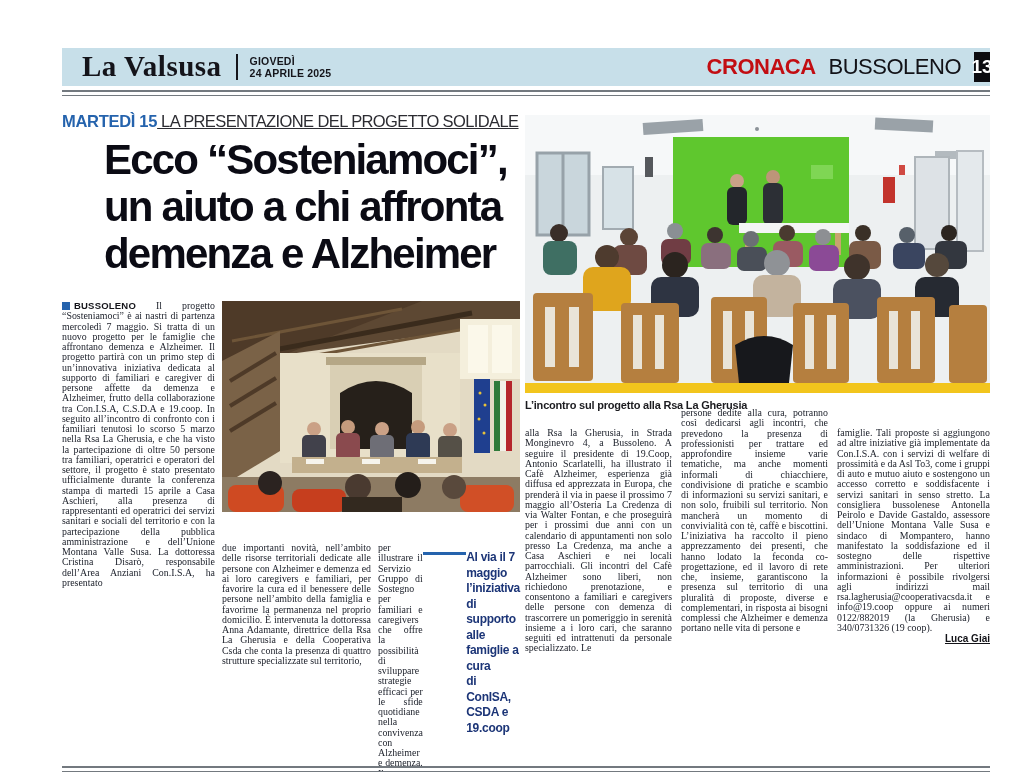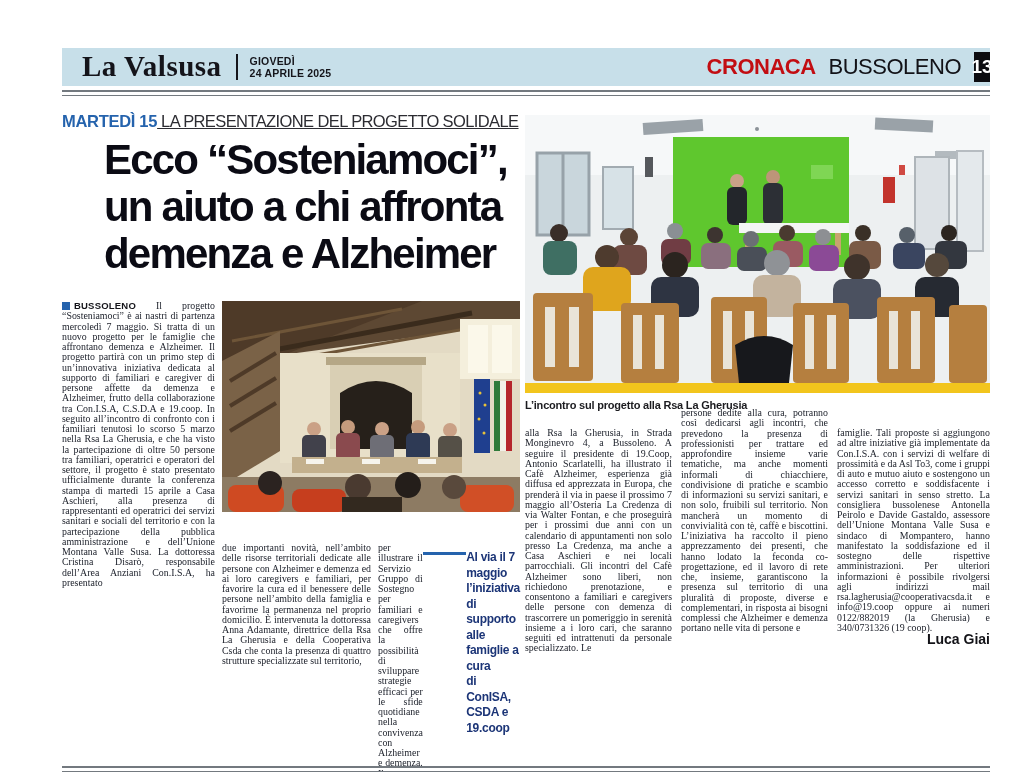--- a/index.html
+++ b/index.html
@@ -44,21 +44,21 @@
   .bodycol {
     position:absolute; font-family:"Liberation Serif", serif;
     font-size:9.9px; line-height:10.25px; color:#20242e;
     text-align:justify; overflow:hidden;
   }
   .bullet {
     display:inline-block; width:8px; height:8px; background:#2563ad;
     margin-right:4px; vertical-align:-1px;
   }
   .leadlabel { font-family:"Liberation Sans", sans-serif; font-weight:700; font-size:9.5px; letter-spacing:0.2px; color:#14141a; }
-  .byline { font-family:"Liberation Sans", sans-serif; font-weight:700; font-size:14px; text-align:right; color:#121217; margin-top:1px; }
+  .byline { font-family:"Liberation Sans", sans-serif; font-weight:700; font-size:10px; text-align:right; color:#121217; margin-top:1px;text-decoration:underline; }
   
   .photo { position:absolute; display:block; }
   .caption { position:absolute; font-weight:700; font-size:11px; color:#1b1b1f; letter-spacing:-0.2px; }
   
   .quote-wrap { position:absolute; left:378px; top:543px; width:142px; height:229px; display:flex; flex-direction:row; }
   .quote-rule { width:138px; height:3px; background:#2563ad; margin-top:9px; }
   .pullquote {
     margin-top:7px; font-weight:700; font-size:12px; line-height:15.5px;
     color:#1c3577; letter-spacing:-0.3px; white-space:pre-line;
   }

